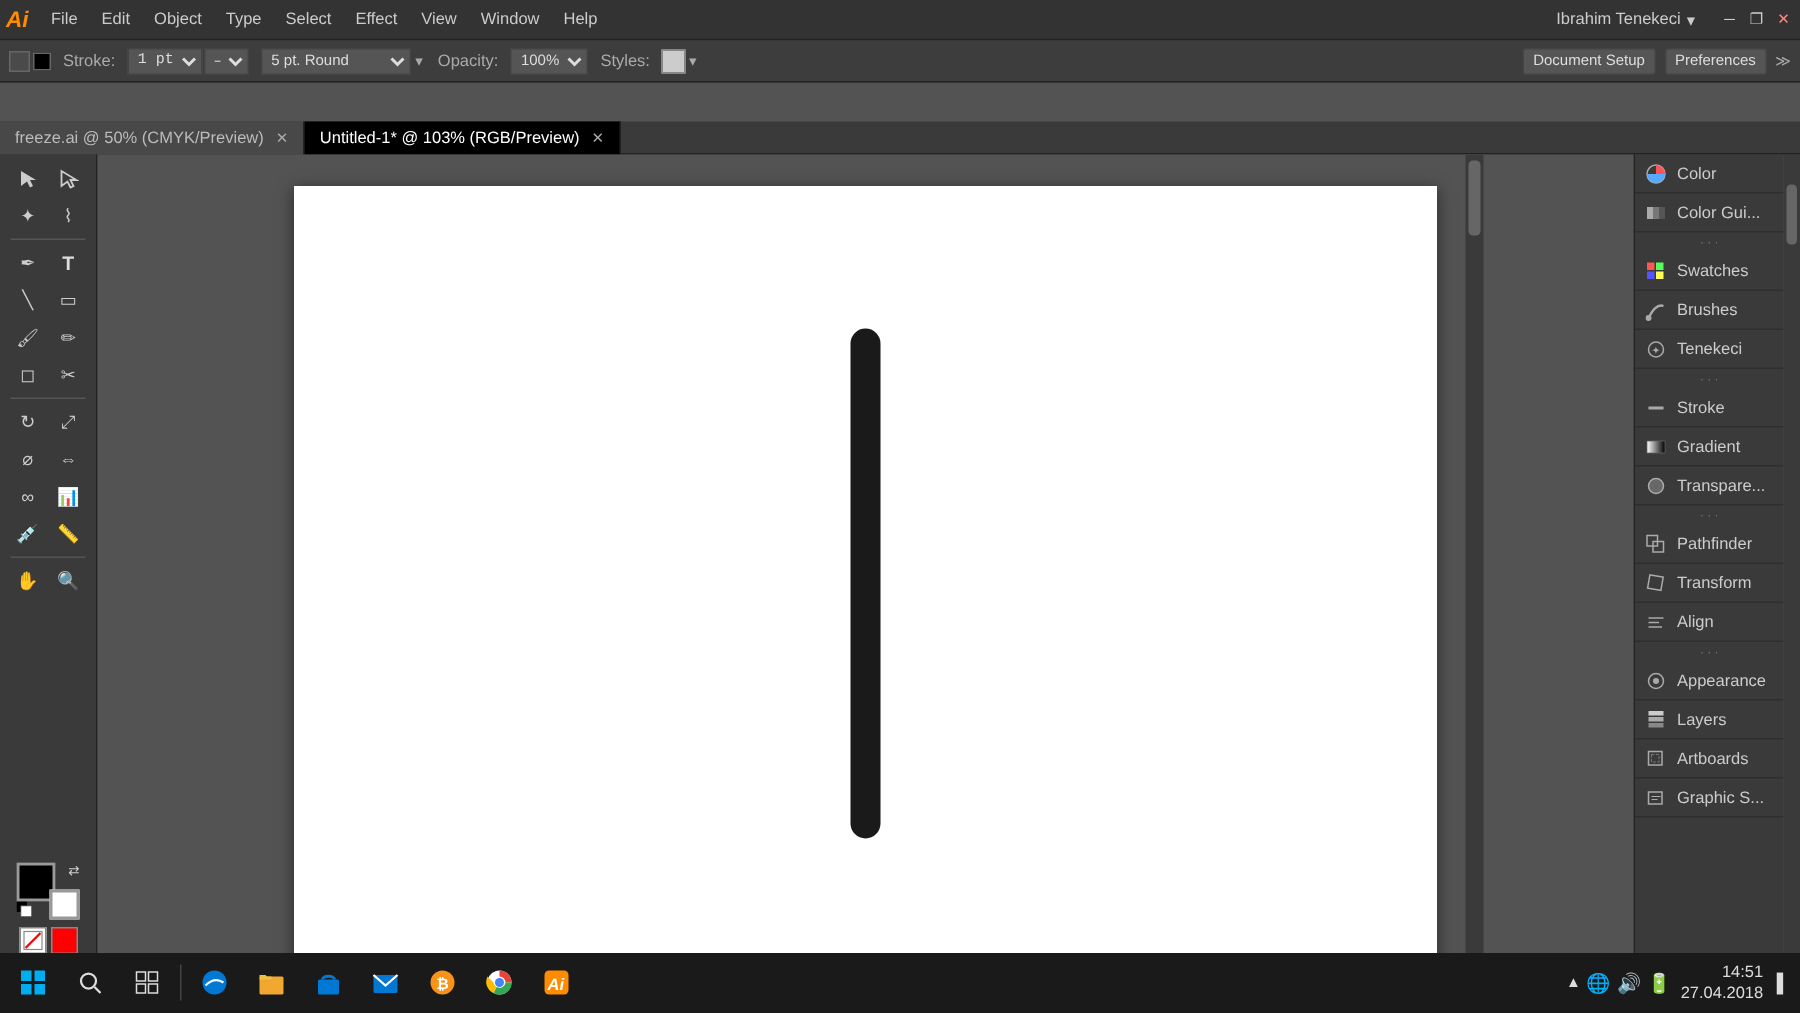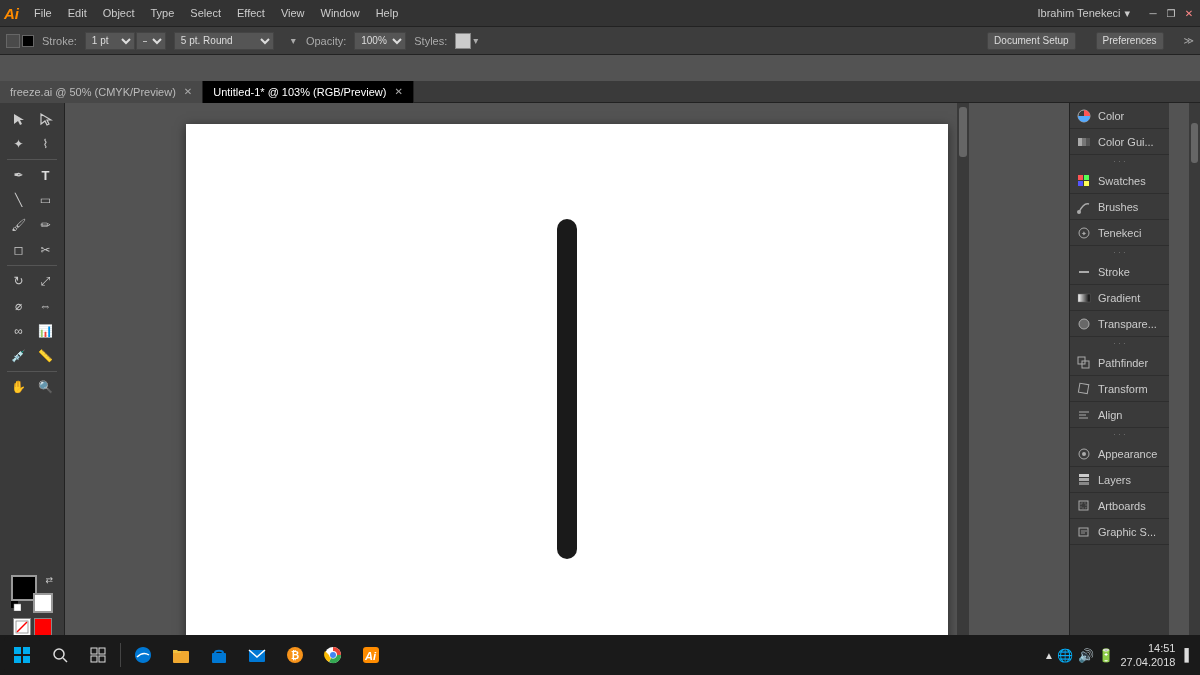--- a/index.html
+++ b/index.html
@@ -86,21 +86,21 @@
       height: 40px; background: #1e1e1e; display: flex; align-items: center; padding: 0 4px; gap: 4px;
       position: absolute; bottom: 0; left: 0; right: 0;
     }
     .taskbar-btn { width: 36px; height: 36px; display: flex; align-items: center; justify-content: center; cursor: pointer; border-radius: 4px; }
     .taskbar-sep { width: 1px; height: 24px; background: #444; margin: 0 2px; }
     .taskbar-right { margin-left: auto; display: flex; align-items: center; gap: 6px; font-size: 11px; color: #ddd; }
     .taskbar-time { display: flex; flex-direction: column; align-items: flex-end; font-size: 11px; line-height: 1.3; }
     .sys-icons { display: flex; align-items: center; gap: 4px; }
 
     
-    #right-scroll-container { display: flex; gap: 20px; }
+    #right-scroll-container { display: flex; }
     .vscroll { width: 11px; background: #3a3a3a; position: relative; }
     .vscroll-thumb { width: 7px; height: 40px; background: #666; border-radius: 3px; margin: 0 auto; position: absolute; top: 20px; left: 2px; }
   </style>
 </head>
 <body>
 
 <div id="menu-bar">
   <span class="ai-logo">Ai</span>
   <span class="menu-item">File</span>
   <span class="menu-item">Edit</span>
@@ -121,43 +121,43 @@
   </div>
 </div>
 
 <div id="toolbar">
   <div style="display:flex;align-items:center;gap:2px;">
     <span style="width:14px;height:14px;border:1px solid #666;background:#4a4a4a;display:inline-block;"></span>
     <span style="width:12px;height:12px;border:1px solid #666;background:#000;display:inline-block;"></span>
   </div>
   <span class="tb-label">Stroke:</span>
   <div style="display:flex;align-items:center;gap:1px;">
-    <select class="tb-select" style="width:50px;">
+    <select class="tb-select" style="width:50px;font-family:Liberation Mono, monospace;">
       <option>1 pt</option>
     </select>
     <select class="tb-select" style="width:30px;">
       <option>—</option>
     </select>
   </div>
-  <div style="display:flex;align-items:center;gap:15px;margin-left:4px;">
+  <div style="display:flex;align-items:center;gap:1px;margin-left:4px;">
     <select class="tb-select" style="width:100px;">
       <option>5 pt. Round</option>
     </select>
     <span style="font-size:10px;color:#aaa;padding:0 2px;">▾</span>
   </div>
   <span class="tb-label">Opacity:</span>
   <select class="tb-select" style="width:52px;">
     <option>100%</option>
   </select>
   <span class="tb-label">Styles:</span>
   <div style="display:flex;align-items:center;gap:2px;">
     <span style="width:16px;height:16px;background:#ccc;border:1px solid #888;"></span>
     <span style="font-size:10px;color:#aaa;">▾</span>
   </div>
-  <div style="margin-left:auto;display:flex;align-items:center;gap:20px;">
+  <div style="margin-left:auto;display:flex;align-items:center;gap:6px;">
     <button class="tb-btn">Document Setup</button>
     <button class="tb-btn">Preferences</button>
     <span style="font-size:10px;color:#aaa;">≫</span>
   </div>
 </div>
 
 <div id="tabs-bar">
   <div class="tab">
     <span>freeze.ai @ 50% (CMYK/Preview)</span>
     <span class="tab-close">✕</span>

